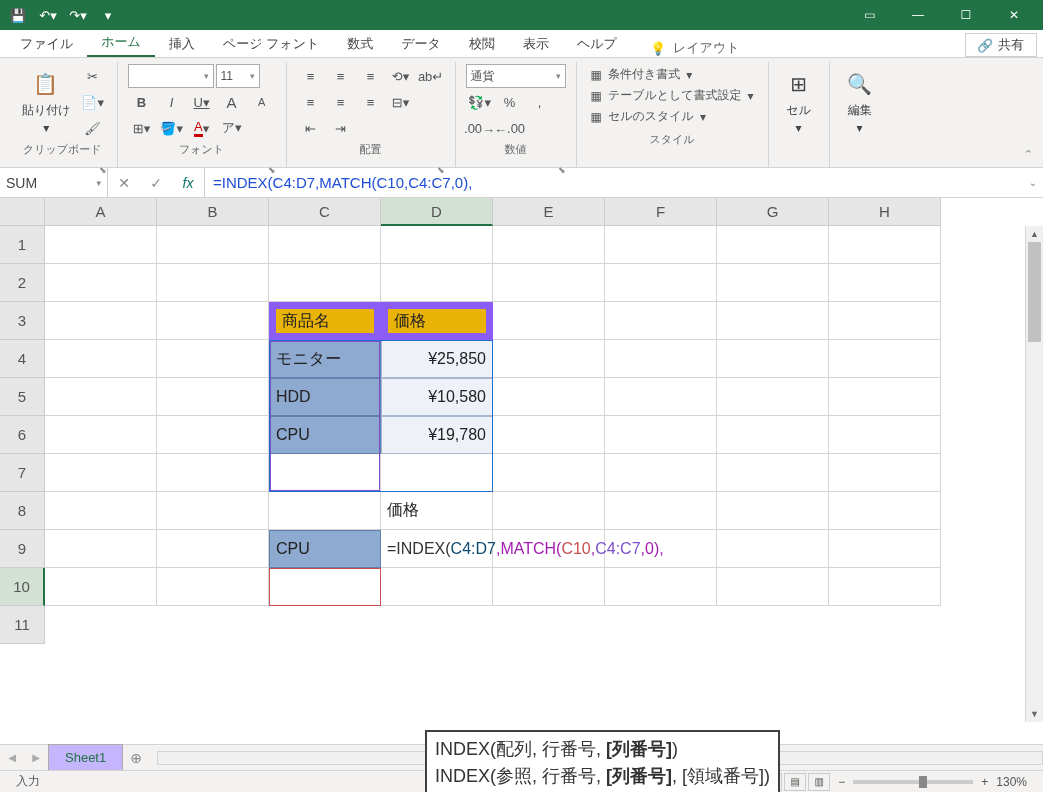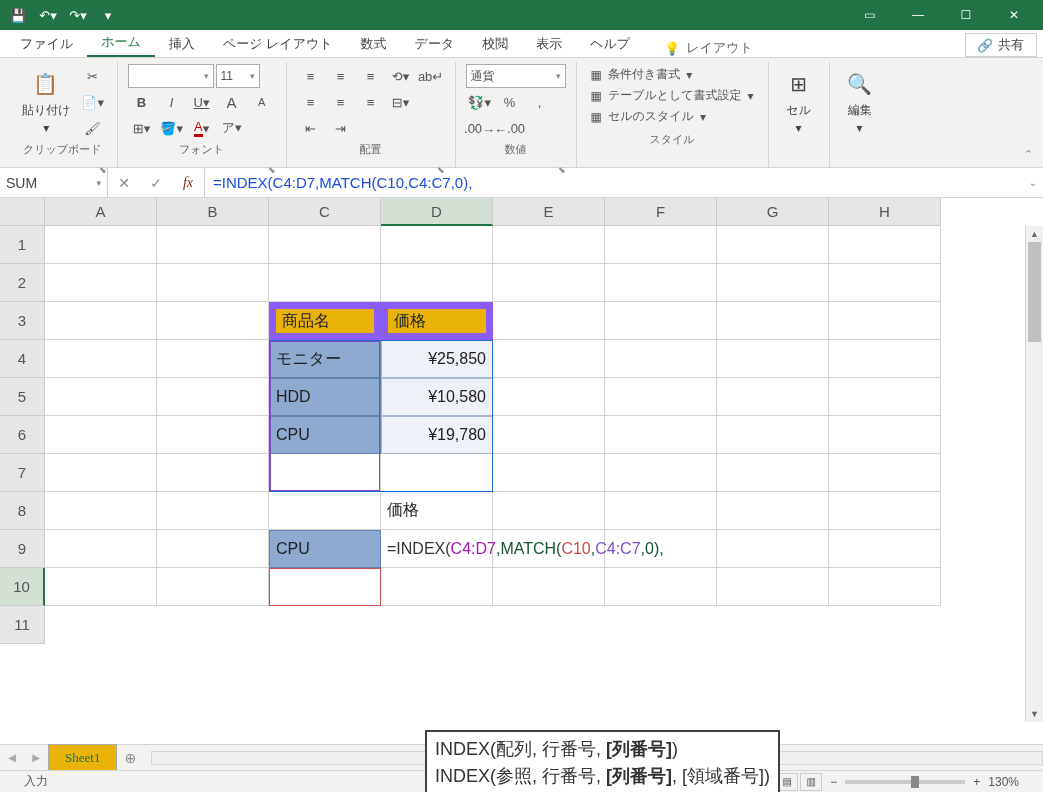--- a/index.html
+++ b/index.html
@@ -36,21 +36,21 @@
 .styles-list { display: flex; flex-direction: column; font-size: 12px; color: #555; gap: 4px; padding: 2px 4px; }
 .styles-list .si { display: flex; align-items: center; gap: 6px; }
 .collapse-ribbon { position: absolute; right: 10px; bottom: 6px; font-size: 11px; color: #888; }
 
 
 .formula-row { height: 30px; display: flex; align-items: stretch; border-bottom: 1px solid #d4d4d4; background: #fff; }
 .name-box { width: 108px; border-right: 1px solid #ccc; display: flex; align-items: center; padding: 0 6px; font-size: 14px; color: #444; position: relative; }
 .name-box::after { content: "▾"; position: absolute; right: 6px; font-size: 9px; color: #888; }
 .fx-btns { display: flex; align-items: center; border-right: 1px solid #ccc; }
 .fx-btn { width: 32px; display: flex; align-items: center; justify-content: center; font-size: 14px; color: #888; }
-.fx-btn.fx { font-style: italic; font-family: Liberation Serif, serif; color: #7f1d1d; }
+.fx-btn.fx { font-style: italic; font-family: Liberation Sans, sans-serif; color: #0f766e; }
 .formula-input { flex: 1; padding: 0 8px; font-size: 15px; color: #1d4ed8; display: flex; align-items: center; }
 .formula-expand { width: 20px; display: flex; align-items: center; justify-content: center; font-size: 10px; color: #888; }
 
 
 .grid-area { position: relative; height: 524px; overflow: hidden; }
 .corner { position: absolute; left: 0; top: 0; width: 45px; height: 28px; background: #e6e6e6; border-right: 1px solid #ccc; border-bottom: 1px solid #ccc; }
 .col-headers { position: absolute; left: 45px; top: 0; height: 28px; display: flex; }
 .col-h { width: 112px; border-right: 1px solid #ccc; border-bottom: 1px solid #ccc; background: #e6e6e6; display: flex; align-items: center; justify-content: center; font-size: 15px; color: #555; }
 .col-h.sel { background: #d3e0d4; border-bottom: 2px solid #217346; }
 .row-headers { position: absolute; left: 0; top: 28px; width: 45px; }
@@ -61,41 +61,41 @@
 .cell { width: 112px; height: 38px; border-right: 1px solid #d4d4d4; border-bottom: 1px solid #d4d4d4; display: flex; align-items: center; padding: 0 6px; font-size: 16px; color: #222; overflow: visible; white-space: nowrap; }
 .hdr-cell { background: #eab308; border: 7px solid #8b5cf6; }
 .name-cell { background: #8faad0; border: 1px solid #6080b0; }
 .price-cell { background: #eef1f8; border: 1px solid #a8b8d0; justify-content: flex-end; }
 .lookup-cell { background: #8faad0; border: 1px solid #6080b0; }
 .rng-blue { position: absolute; border: 1px solid #1f6fd0; pointer-events: none; }
 .rng-purple { position: absolute; border: 1px solid #7b4fc9; pointer-events: none; }
 .rng-red { position: absolute; border: 1px solid #c94f4f; pointer-events: none; }
 .formula-cell-txt { position: relative; z-index: 2; }
 .fc-index { color: #333; }
-.fc-blue { color: #a21caf; }
-.fc-match { color: #14532d; text-align: right; }
+.fc-blue { color: #0c4a6e; }
+.fc-match { color: #a21caf; text-align: right; }
 .fc-red { color: #c94f4f; }
 .fc-purple { color: #7b4fc9; }
 .vscroll { position: absolute; right: 0; top: 28px; bottom: 0; width: 18px; background: #f0f0f0; border-left: 1px solid #d4d4d4; }
 .vscroll-thumb { position: absolute; left: 2px; right: 2px; top: 16px; height: 100px; background: #c1c1c1; }
 .vscroll-arrow { position: absolute; left: 0; right: 0; height: 16px; display: flex; align-items: center; justify-content: center; font-size: 9px; color: #666; }
 
 
 .tooltip { position: absolute; left: 425px; top: 730px; background: #fff; border: 2px solid #404040; font-size: 18px; padding: 4px 8px; line-height: 1.5; color: #333; z-index: 10; }
 .tooltip b { font-weight: bold; }
 
 
 .sheet-tabs { position: absolute; left: 0; right: 0; bottom: 22px; height: 26px; background: #f3f2f1; border-top: 1px solid #d4d4d4; display: flex; align-items: center; }
 .tab-nav { width: 24px; display: flex; align-items: center; justify-content: center; font-size: 10px; color: #aaa; }
-.sheet-tab { padding: 5px 16px; background: #eab308; border: 1px solid #aaa; border-bottom: none; font-size: 13px; color: #217346; margin-top: -1px; font-family: Liberation Serif, serif; }
+.sheet-tab { padding: 5px 16px; background: #c4b5fd; border: 1px solid #aaa; border-bottom: none; font-size: 13px; color: #217346; margin-top: -1px; }
 .add-sheet { width: 26px; display: flex; align-items: center; justify-content: center; color: #888; font-size: 14px; }
 .hscroll { flex: 1; margin-left: 8px; height: 14px; background: #f0f0f0; position: relative; border: 1px solid #d4d4d4; }
 
 
-.status-bar { position: absolute; left: 0; right: 0; bottom: 0; height: 22px; background: #f3f2f1; border-top: 1px solid #d4d4d4; display: flex; align-items: center; padding: 0 24px; font-size: 12px; color: #555; }
+.status-bar { position: absolute; left: 0; right: 0; bottom: 0; height: 22px; background: #f3f2f1; border-top: 1px solid #d4d4d4; display: flex; align-items: center; padding: 0 16px; font-size: 12px; color: #555; }
 .status-right { margin-left: auto; display: flex; align-items: center; gap: 8px; }
 .view-btns { display: flex; gap: 2px; }
 .vb { width: 22px; height: 18px; border: 1px solid #ccc; display: flex; align-items: center; justify-content: center; font-size: 10px; }
 .zoom-slider { width: 120px; height: 4px; background: #ccc; position: relative; }
 .zoom-thumb { position: absolute; left: 55%; top: -4px; width: 8px; height: 12px; background: #888; }
 </style>
 </head>
 <body>
 
 <div class="titlebar">
@@ -110,21 +110,21 @@
     <div class="win-btn">—</div>
     <div class="win-btn">☐</div>
     <div class="win-btn">✕</div>
   </div>
 </div>
 
 <div class="menubar">
   <div class="menu-tab">ファイル</div>
   <div class="menu-tab active">ホーム</div>
   <div class="menu-tab">挿入</div>
-  <div class="menu-tab">ページ レイアウト</div>
+  <div class="menu-tab">ページ フォント</div>
   <div class="menu-tab">数式</div>
   <div class="menu-tab">データ</div>
   <div class="menu-tab">校閲</div>
   <div class="menu-tab">表示</div>
   <div class="menu-tab">ヘルプ</div>
   <div class="tell-me">💡 <span>レイアウト</span></div>
   <div class="share-btn">🔗 <span>共有</span></div>
 </div>
 
 <div class="ribbon">

